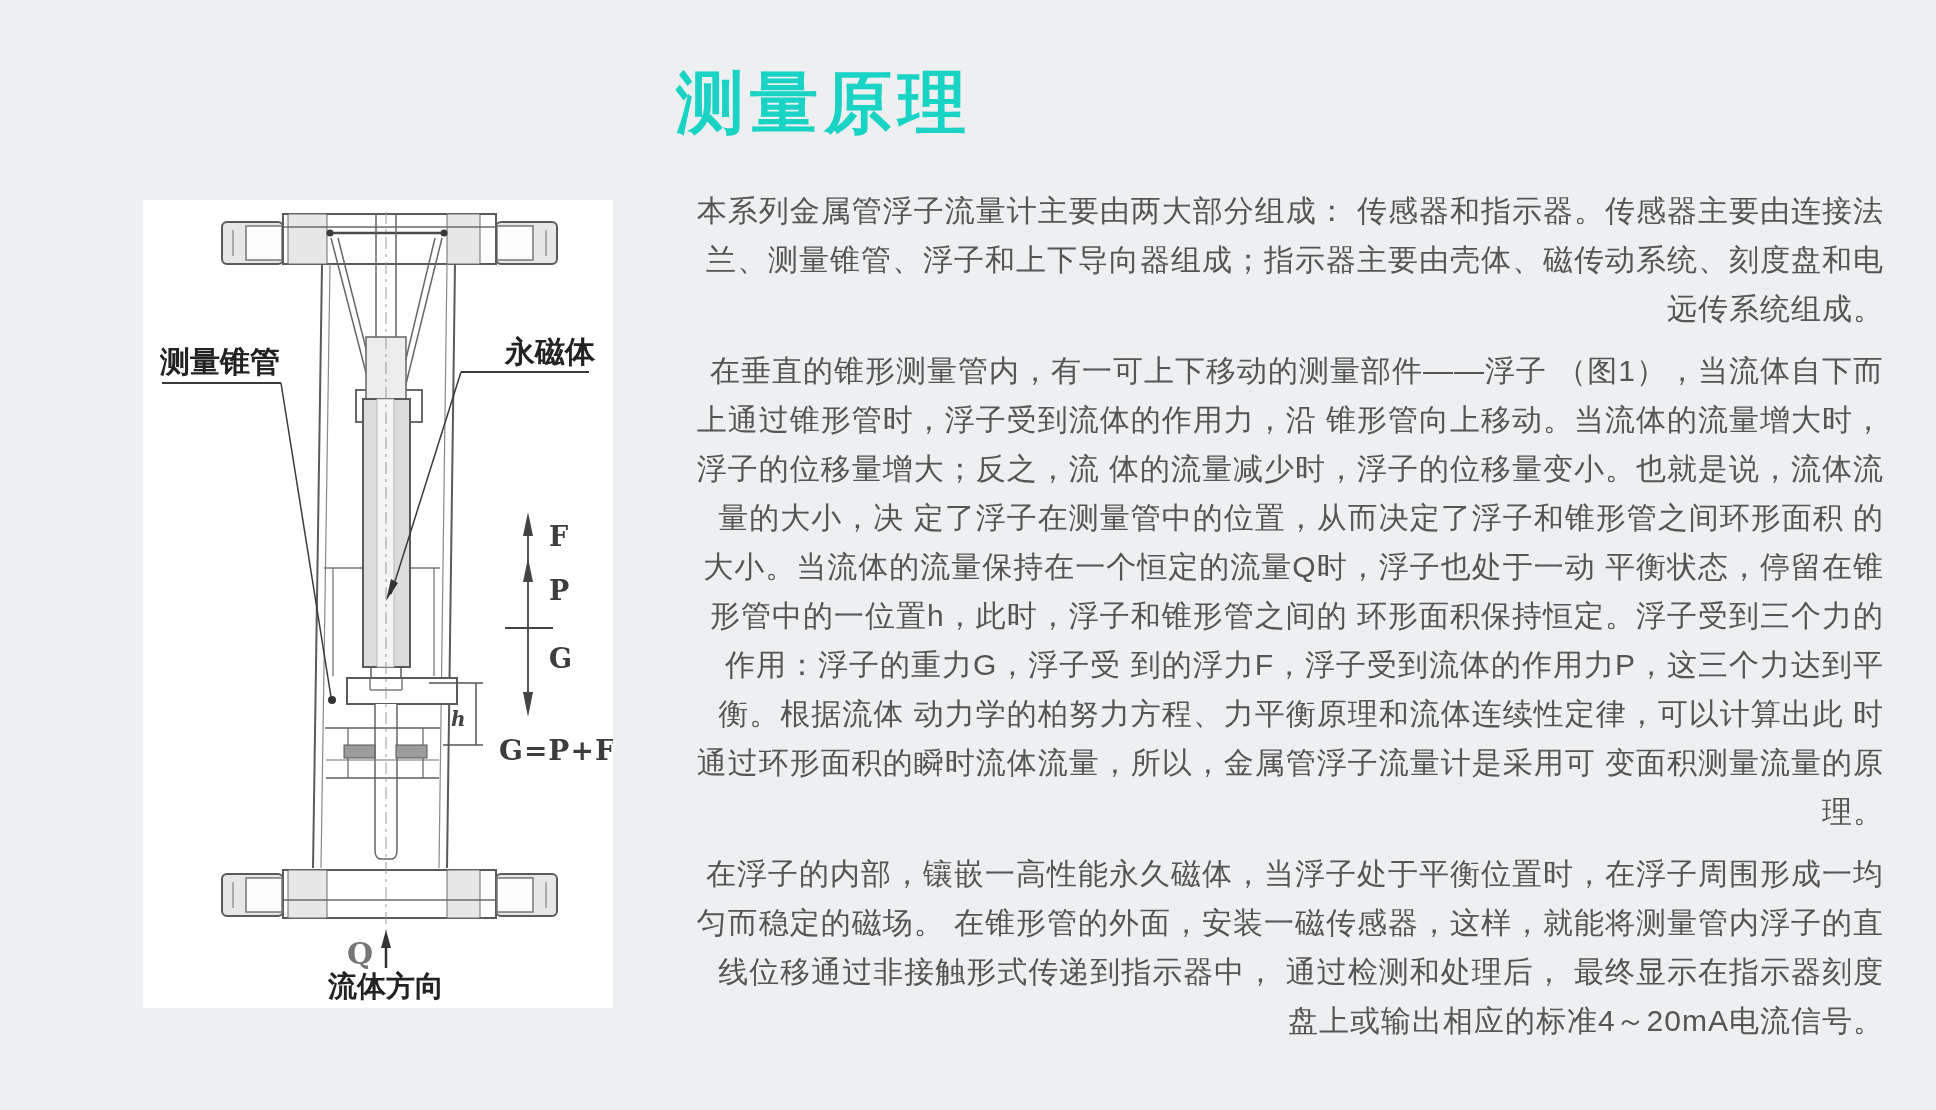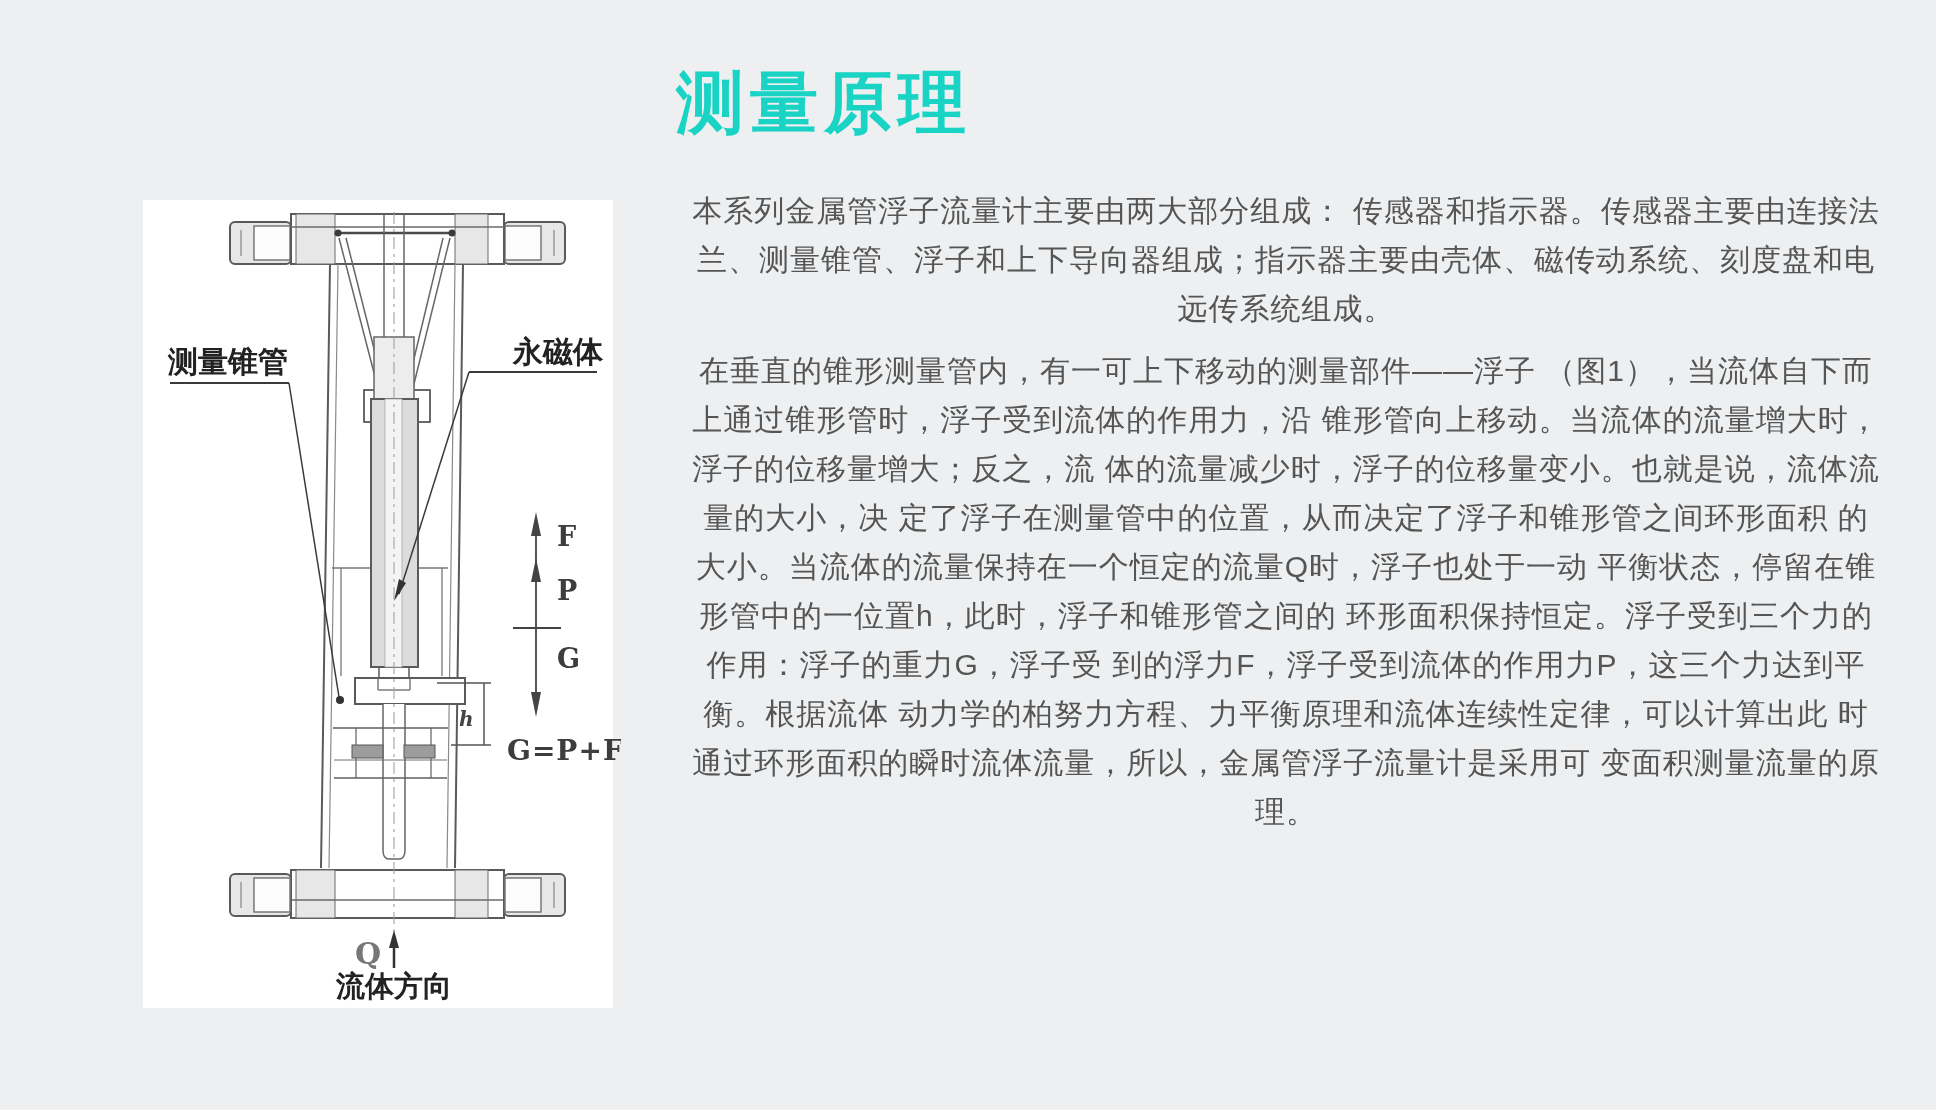--- a/index.html
+++ b/index.html
@@ -27,33 +27,32 @@
     letter-spacing:6px;
     color:var(--accent);
   }
   .figure-panel{
     position:absolute;
     left:143px;
     top:200px;
     width:470px;
     height:808px;
     background:var(--panel-background);
-    padding-left:8px;
   }
   .figure-panel svg{display:block;}
   .article{
     position:absolute;
     left:688px;
     top:186px;
     width:1196px;
     color:var(--body-text);
     font-size:30px;
     line-height:49px;
     letter-spacing:1px;
-    text-align:center;
+    text-align:right;
   }
   .article p{margin:0 0 13px 0;}
   .cjk-label{font-family:"Liberation Sans", sans-serif;font-weight:700;}
   .serif-sym{font-family:"DejaVu Serif", serif;font-weight:700;}
 </style>
 </head>
 <body>
 
 <h1 class="page-title">测量原理</h1>
 
@@ -178,13 +177,14 @@
       <polygon points="243,730 238,748 248,748" fill="#333333"></polygon>
       <text class="serif-sym" x="204" y="764" font-size="30" fill="#777777">Q</text>
       <text class="cjk-label" x="243" y="796" text-anchor="middle" font-size="29" fill="#222222">流体方向</text>
     </g>
   </svg>
 </div>
 
 <div class="article">
   <p>本系列金属管浮子流量计主要由两大部分组成： 传感器和指示器。传感器主要由连接法兰、测量锥管、浮子和上下导向器组成；指示器主要由壳体、磁传动系统、刻度盘和电远传系统组成。</p>
   <p>在垂直的锥形测量管内，有一可上下移动的测量部件——浮子 （图1），当流体自下而上通过锥形管时，浮子受到流体的作用力，沿 锥形管向上移动。当流体的流量增大时，浮子的位移量增大；反之，流 体的流量减少时，浮子的位移量变小。也就是说，流体流量的大小，决 定了浮子在测量管中的位置，从而决定了浮子和锥形管之间环形面积 的大小。当流体的流量保持在一个恒定的流量Q时，浮子也处于一动 平衡状态，停留在锥形管中的一位置h，此时，浮子和锥形管之间的 环形面积保持恒定。浮子受到三个力的作用：浮子的重力G，浮子受 到的浮力F，浮子受到流体的作用力P，这三个力达到平衡。根据流体 动力学的柏努力方程、力平衡原理和流体连续性定律，可以计算出此 时通过环形面积的瞬时流体流量，所以，金属管浮子流量计是采用可 变面积测量流量的原理。</p>
+  <p>在浮子的内部，镶嵌一高性能永久磁体，当浮子处于平衡位置时，在浮子周围形成一均匀而稳定的磁场。 在锥形管的外面，安装一磁传感器，这样，就能将测量管内浮子的直线位移通过非接触形式传递到指示器中， 通过检测和处理后， 最终显示在指示器刻度盘上或输出相应的标准4～20mA电流信号。</p>
 </div>
 
 </body></html>

